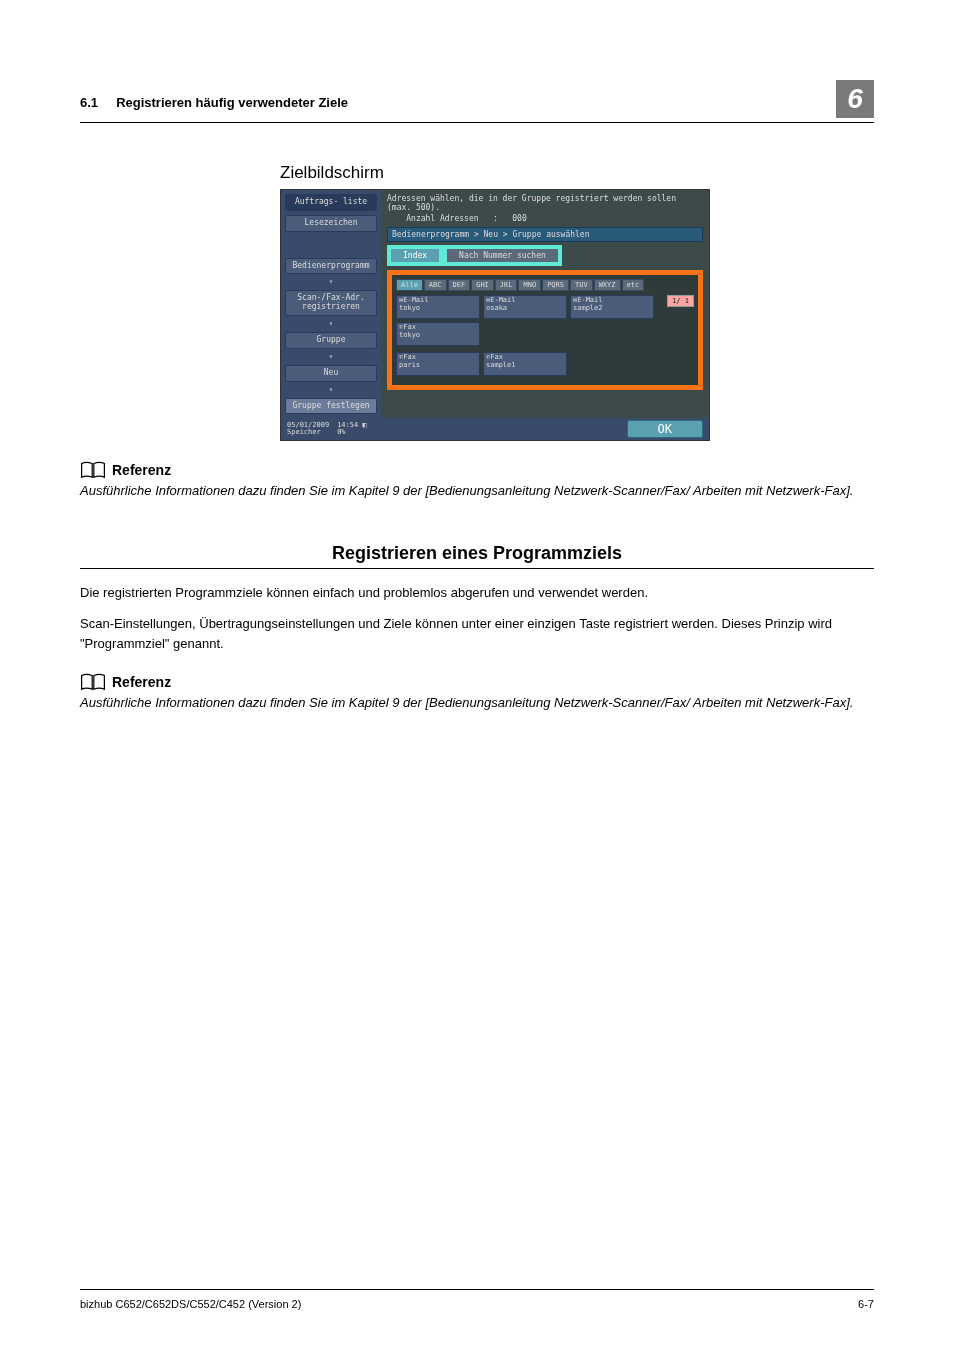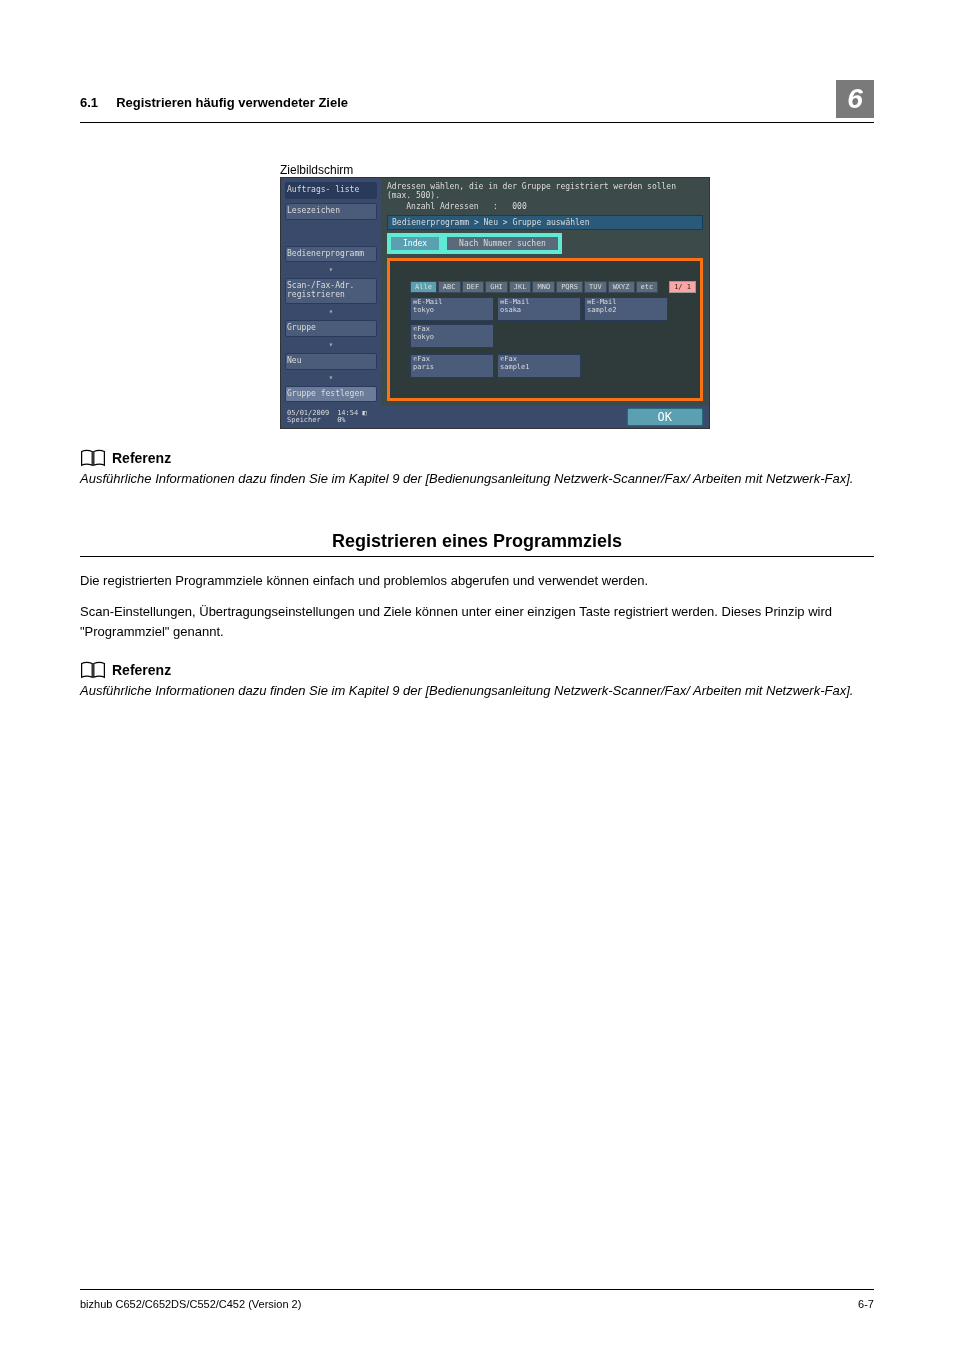--- a/index.html
+++ b/index.html
@@ -2,37 +2,37 @@
 <html><head>
 <meta charset="utf-8">
 <style>
   * { box-sizing: border-box; margin: 0; padding: 0; }
   body { font-family: Arial, Helvetica, sans-serif; background: #fff; color: #000; width: 954px; height: 1350px; position: relative; }
   .page { padding: 80px 80px 40px 80px; position: relative; height: 100%; }
   .header-row { display: flex; align-items: flex-end; justify-content: space-between; }
   .header-left { font-size: 13px; font-weight: bold; padding-bottom: 8px; }
   .header-right { background: #7a7a7a; color: #fff; font-size: 28px; font-weight: bold; font-style: italic; width: 38px; height: 38px; display: flex; align-items: center; justify-content: center; }
   .hr-top { border: none; border-top: 1.5px solid #000; margin-top: 4px; }
-  .caption { font-size: 12px; margin-top: 40px; margin-left: 200px; }
+  .caption { font-size: 17px; margin-top: 40px; margin-left: 200px; margin-bottom: 6px; }
   .screenshot { margin-left: 200px; width: 430px; border: 1px solid #333; background: #3d4a4a; font-family: monospace; font-size: 9px; color: #dcdcdc; }
   .sc-body { display: flex; }
   .sc-left { width: 100px; background: #3a4a6a; padding: 4px; display: flex; flex-direction: column; gap: 4px; }
-  .sc-btn { background: #4a5c7a; border: 1px solid #2a3a5a; color: #ddd; font-size: 8px; line-height: 1.1; text-align: left; padding: 3px 1px; border-radius: 2px; }
+  .sc-btn { background: #4a5c7a; border: 1px solid #2a3a5a; color: #ddd; font-size: 8px; line-height: 1.1; text-align: center; padding: 3px 1px; border-radius: 2px; }
   .sc-btn.dark { background: #2a3a5a; }
   .sc-btn.light { background: #6a7c9a; }
   .sc-arrow { color: #aaa; font-size: 8px; text-align: center; line-height: 1; }
   .sc-right { flex: 1; padding: 4px 6px; }
   .sc-top-msg { font-size: 8px; color: #ddd; margin-bottom: 2px; }
   .sc-sub { font-size: 8px; color: #ddd; margin-bottom: 4px; }
   .sc-breadcrumb { background: #2a5a7a; border: 1px solid #1a3a5a; padding: 2px 4px; font-size: 8px; margin-bottom: 3px; }
   .sc-tab-row { display: flex; gap: 0; margin-bottom: 4px; }
   .sc-tab { border: 4px solid #5eead4; padding: 2px 12px; font-size: 8px; background: #3a5a7a; }
   .sc-tab.on { background: #5aa0b0; color: #fff; }
   .sc-tab.off { background: #5a6a7a; }
-  .sc-panel { border: 3px solid #f97316; background: #2f3a3a; padding: 20px; min-height: 120px; position: relative; }
+  .sc-panel { border: 5px solid #f97316; background: #2f3a3a; padding: 4px; min-height: 120px; position: relative; }
   .sc-letters { display: flex; gap: 1px; margin-bottom: 4px; }
   .sc-letter { background: #5a6a7a; border: 1px solid #3a4a5a; color: #ddd; font-size: 7px; padding: 1px 4px; }
   .sc-letter.on { background: #5aa0b0; }
   .sc-dest-grid { display: flex; gap: 3px; flex-wrap: wrap; }
   .sc-dest { width: 84px; height: 24px; background: #4a5c7a; border: 1px solid #2a3a5a; font-size: 7px; line-height: 1.1; padding: 1px 2px; color: #ddd; overflow: hidden; }
   .sc-page-ind { position: absolute; right: 4px; top: 20px; background: #fca5a5; color: #222; font-size: 7px; padding: 1px 4px; border: 1px solid #999; }
   .sc-footer { display: flex; justify-content: space-between; align-items: center; padding: 2px 6px; background: #3a4a6a; }
   .sc-footer-left { font-size: 7px; color: #ddd; line-height: 1.1; display: flex; gap: 8px; }
   .sc-ok { background: #5aa0b0; border: 1px solid #2a6a7a; color: #fff; font-size: 12px; padding: 1px 30px; border-radius: 2px; }
   .ref-block { margin-top: 20px; }

